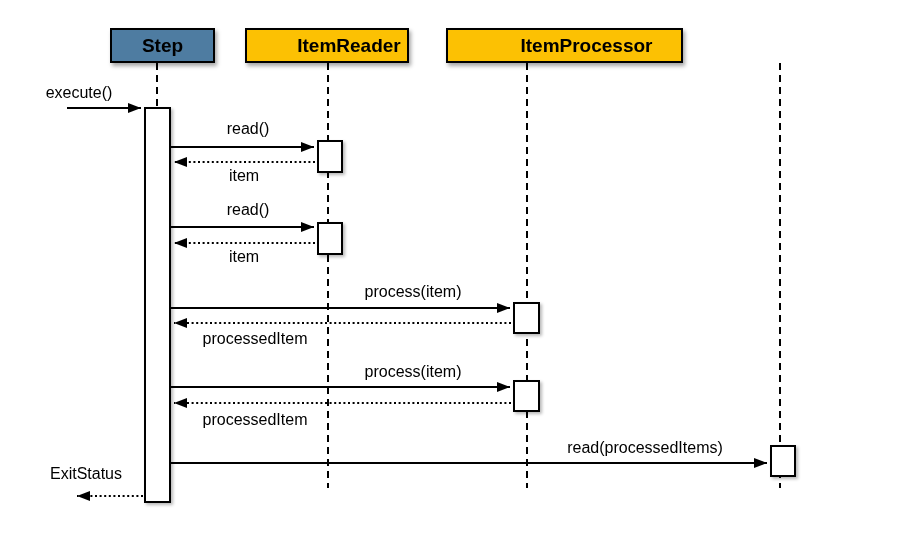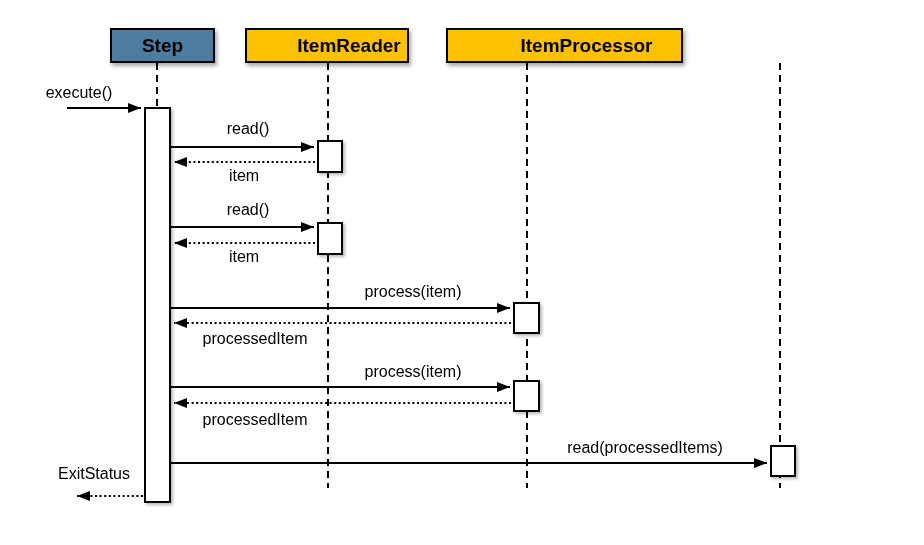--- a/index.html
+++ b/index.html
@@ -93,15 +93,15 @@
   <div class="lbl" style="left:79px;top:83px;">execute()</div>
   <div class="lbl" style="left:248px;top:119px;">read()</div>
   <div class="lbl" style="left:244px;top:166px;">item</div>
   <div class="lbl" style="left:248px;top:200px;">read()</div>
   <div class="lbl" style="left:244px;top:247px;">item</div>
   <div class="lbl" style="left:413px;top:282px;">process(item)</div>
   <div class="lbl" style="left:255px;top:329px;">processedItem</div>
   <div class="lbl" style="left:413px;top:362px;">process(item)</div>
   <div class="lbl" style="left:255px;top:410px;">processedItem</div>
   <div class="lbl" style="left:645px;top:438px;">read(processedItems)</div>
-  <div class="lbl" style="left:86px;top:464px;margin-left:8px;">ExitStatus</div>
+  <div class="lbl" style="left:86px;top:464px;">ExitStatus</div>
 
 </div>
 
 </body></html>

